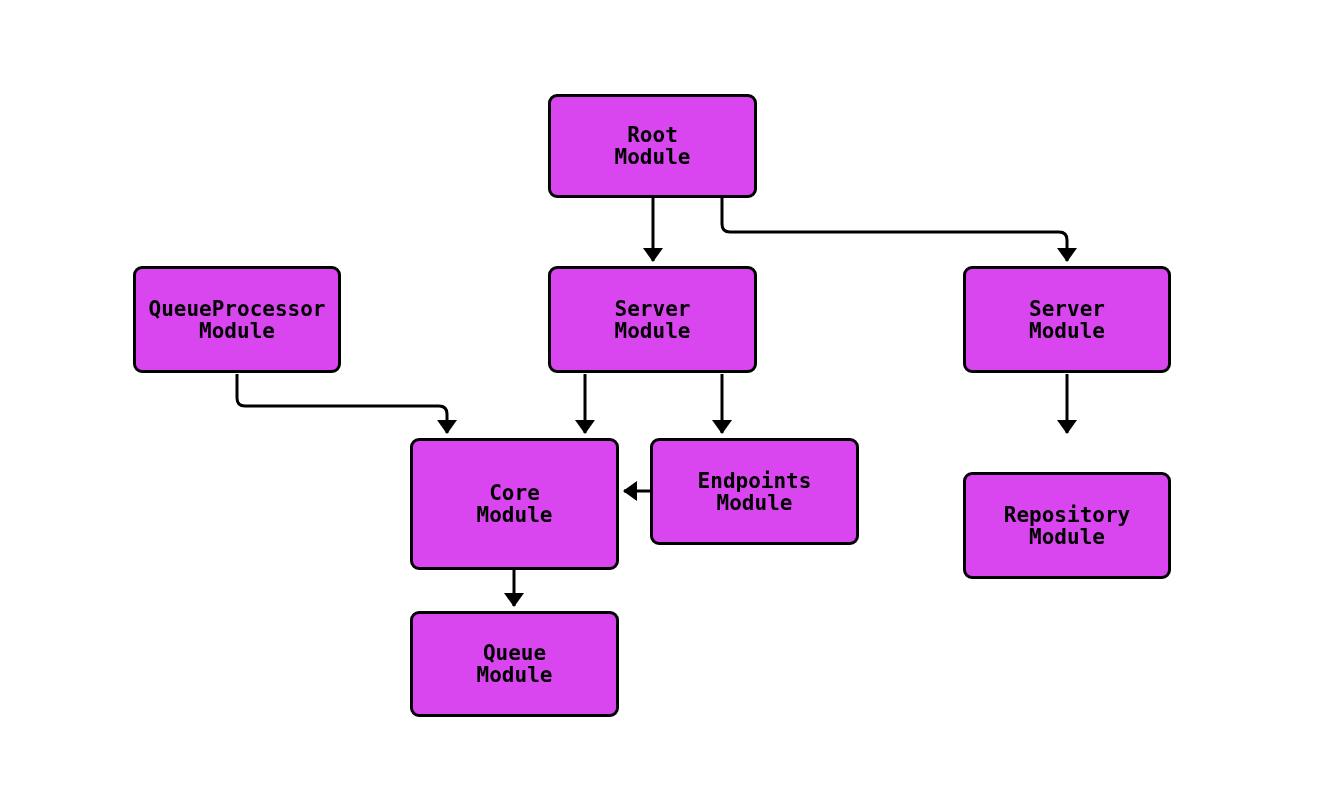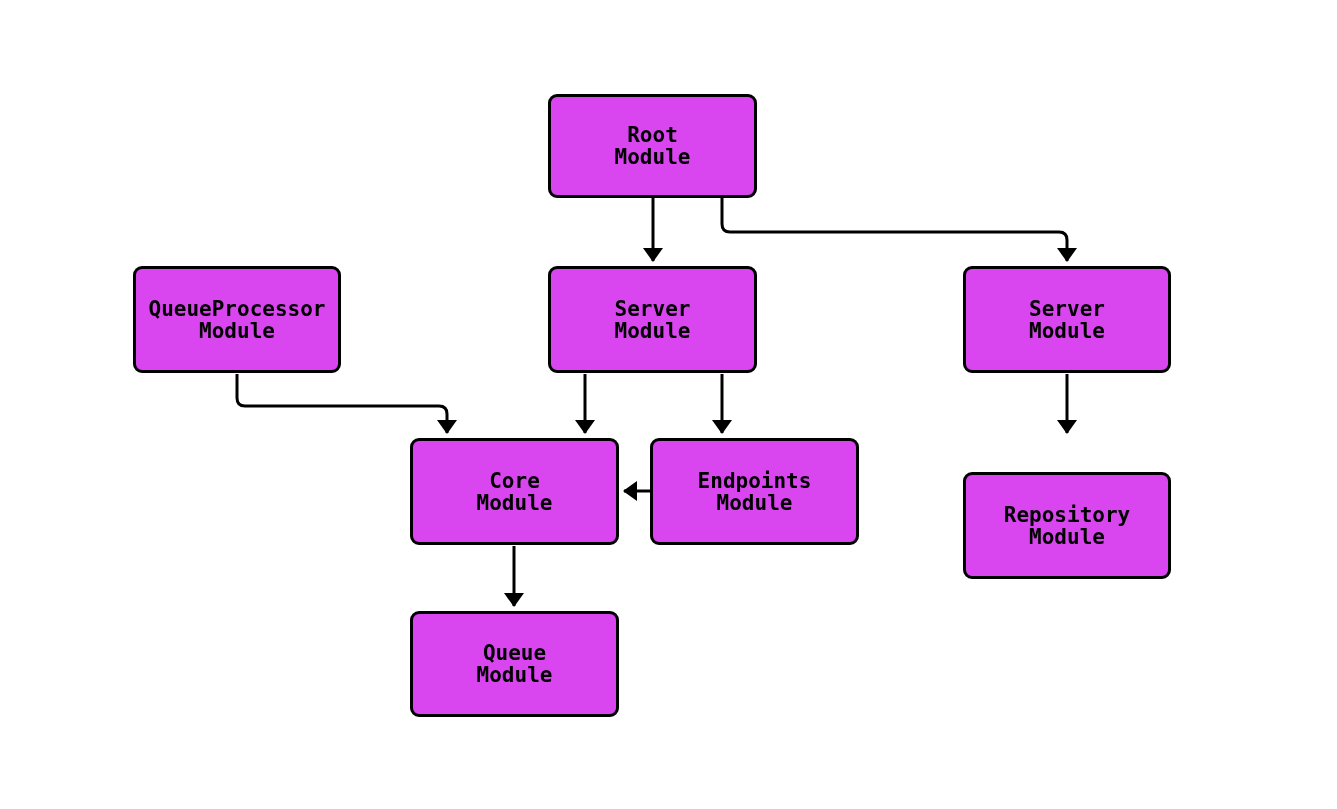--- a/index.html
+++ b/index.html
@@ -36,21 +36,21 @@
     font-weight: bold;
     font-size: 21px;
     line-height: 22px;
     color: #000000;
   }
   
   .node-root          { left: 548px; top:  94px; width: 209px; height: 104px; }
   .node-queueprocessor{ left: 133px; top: 266px; width: 208px; height: 107px; text-align: center; }
   .node-server        { left: 548px; top: 266px; width: 209px; height: 107px; }
   .node-global        { left: 963px; top: 266px; width: 208px; height: 107px; }
-  .node-core          { left: 410px; top: 438px; width: 209px; height: 107px; }
+  .node-core          { left: 410px; top: 438px; width: 209px; height: 132px; }
   .node-endpoints     { left: 650px; top: 438px; width: 209px; height: 107px; }
   .node-repository    { left: 963px; top: 438px; width: 208px; height: 107px; margin-top: 34px; }
   .node-queue         { left: 410px; top: 611px; width: 209px; height: 106px; }
   .edge {
     fill: none;
     stroke: #000000;
     stroke-width: 3px;
   }
 </style>
 </head>

